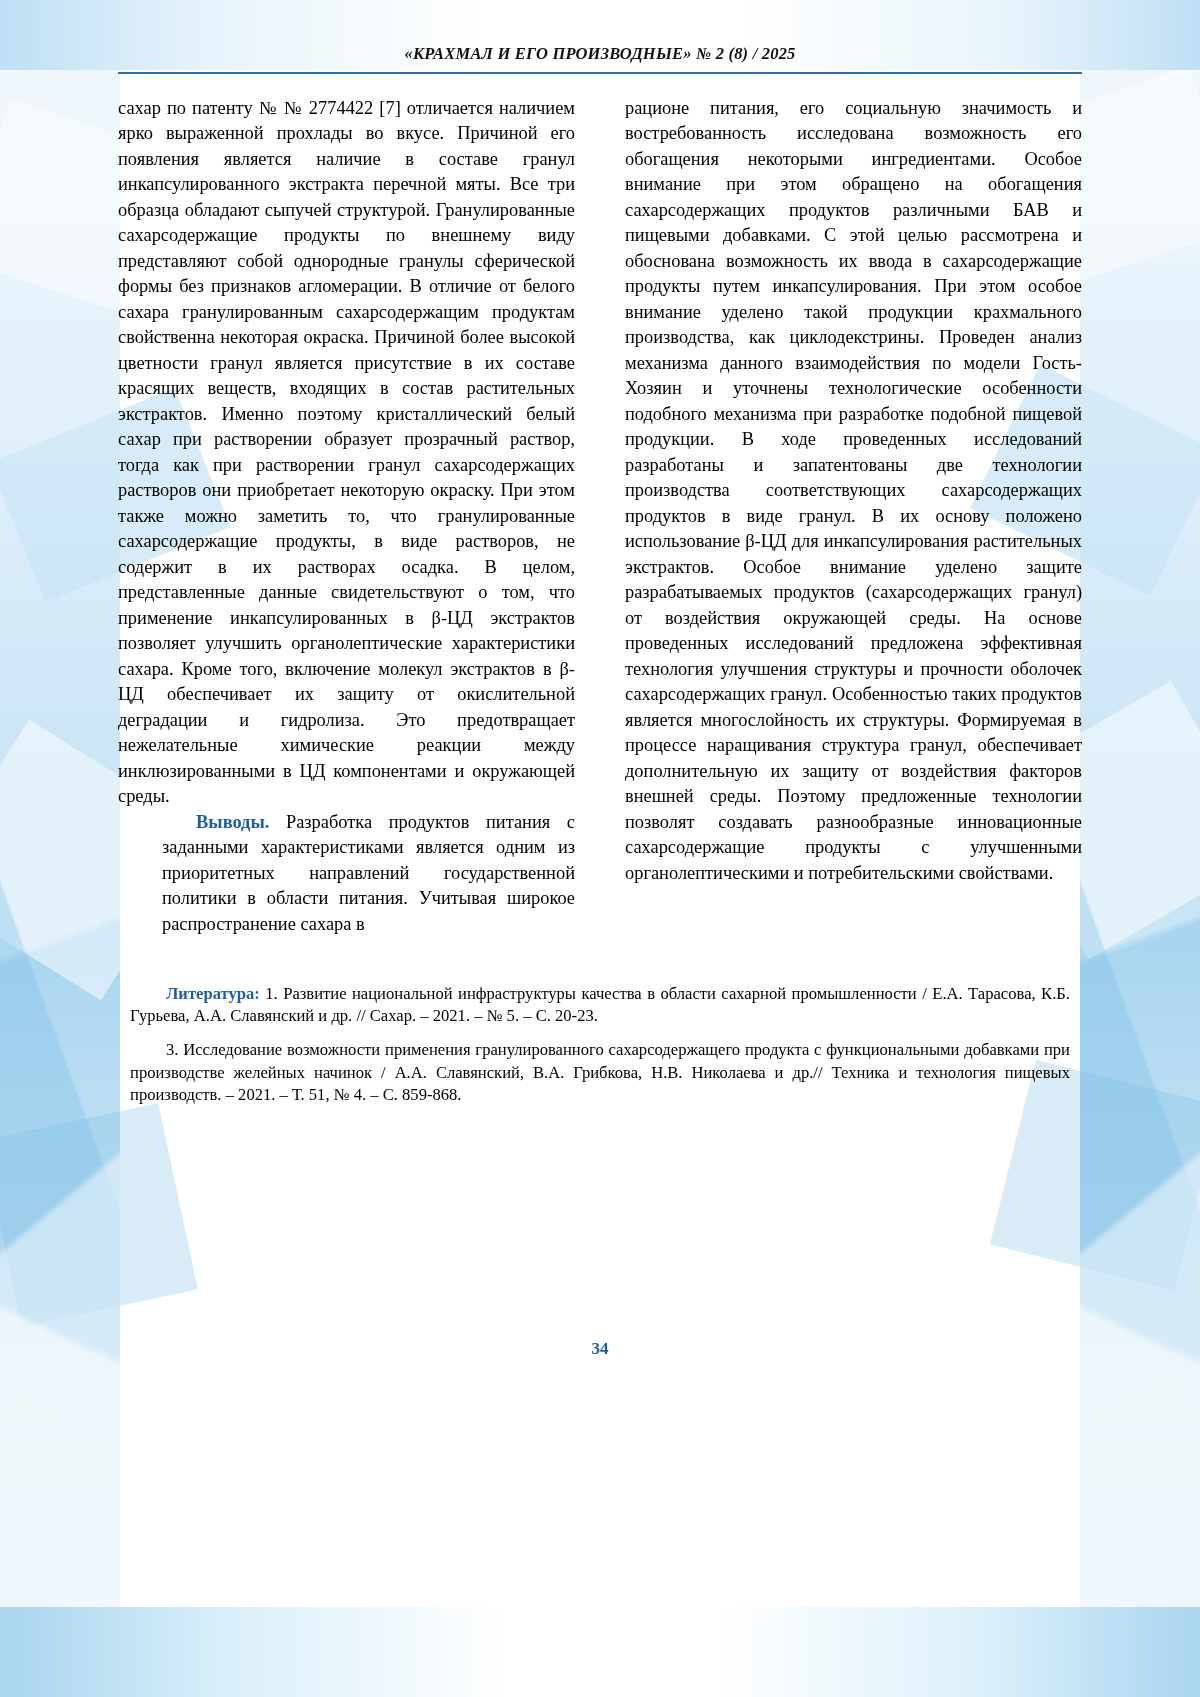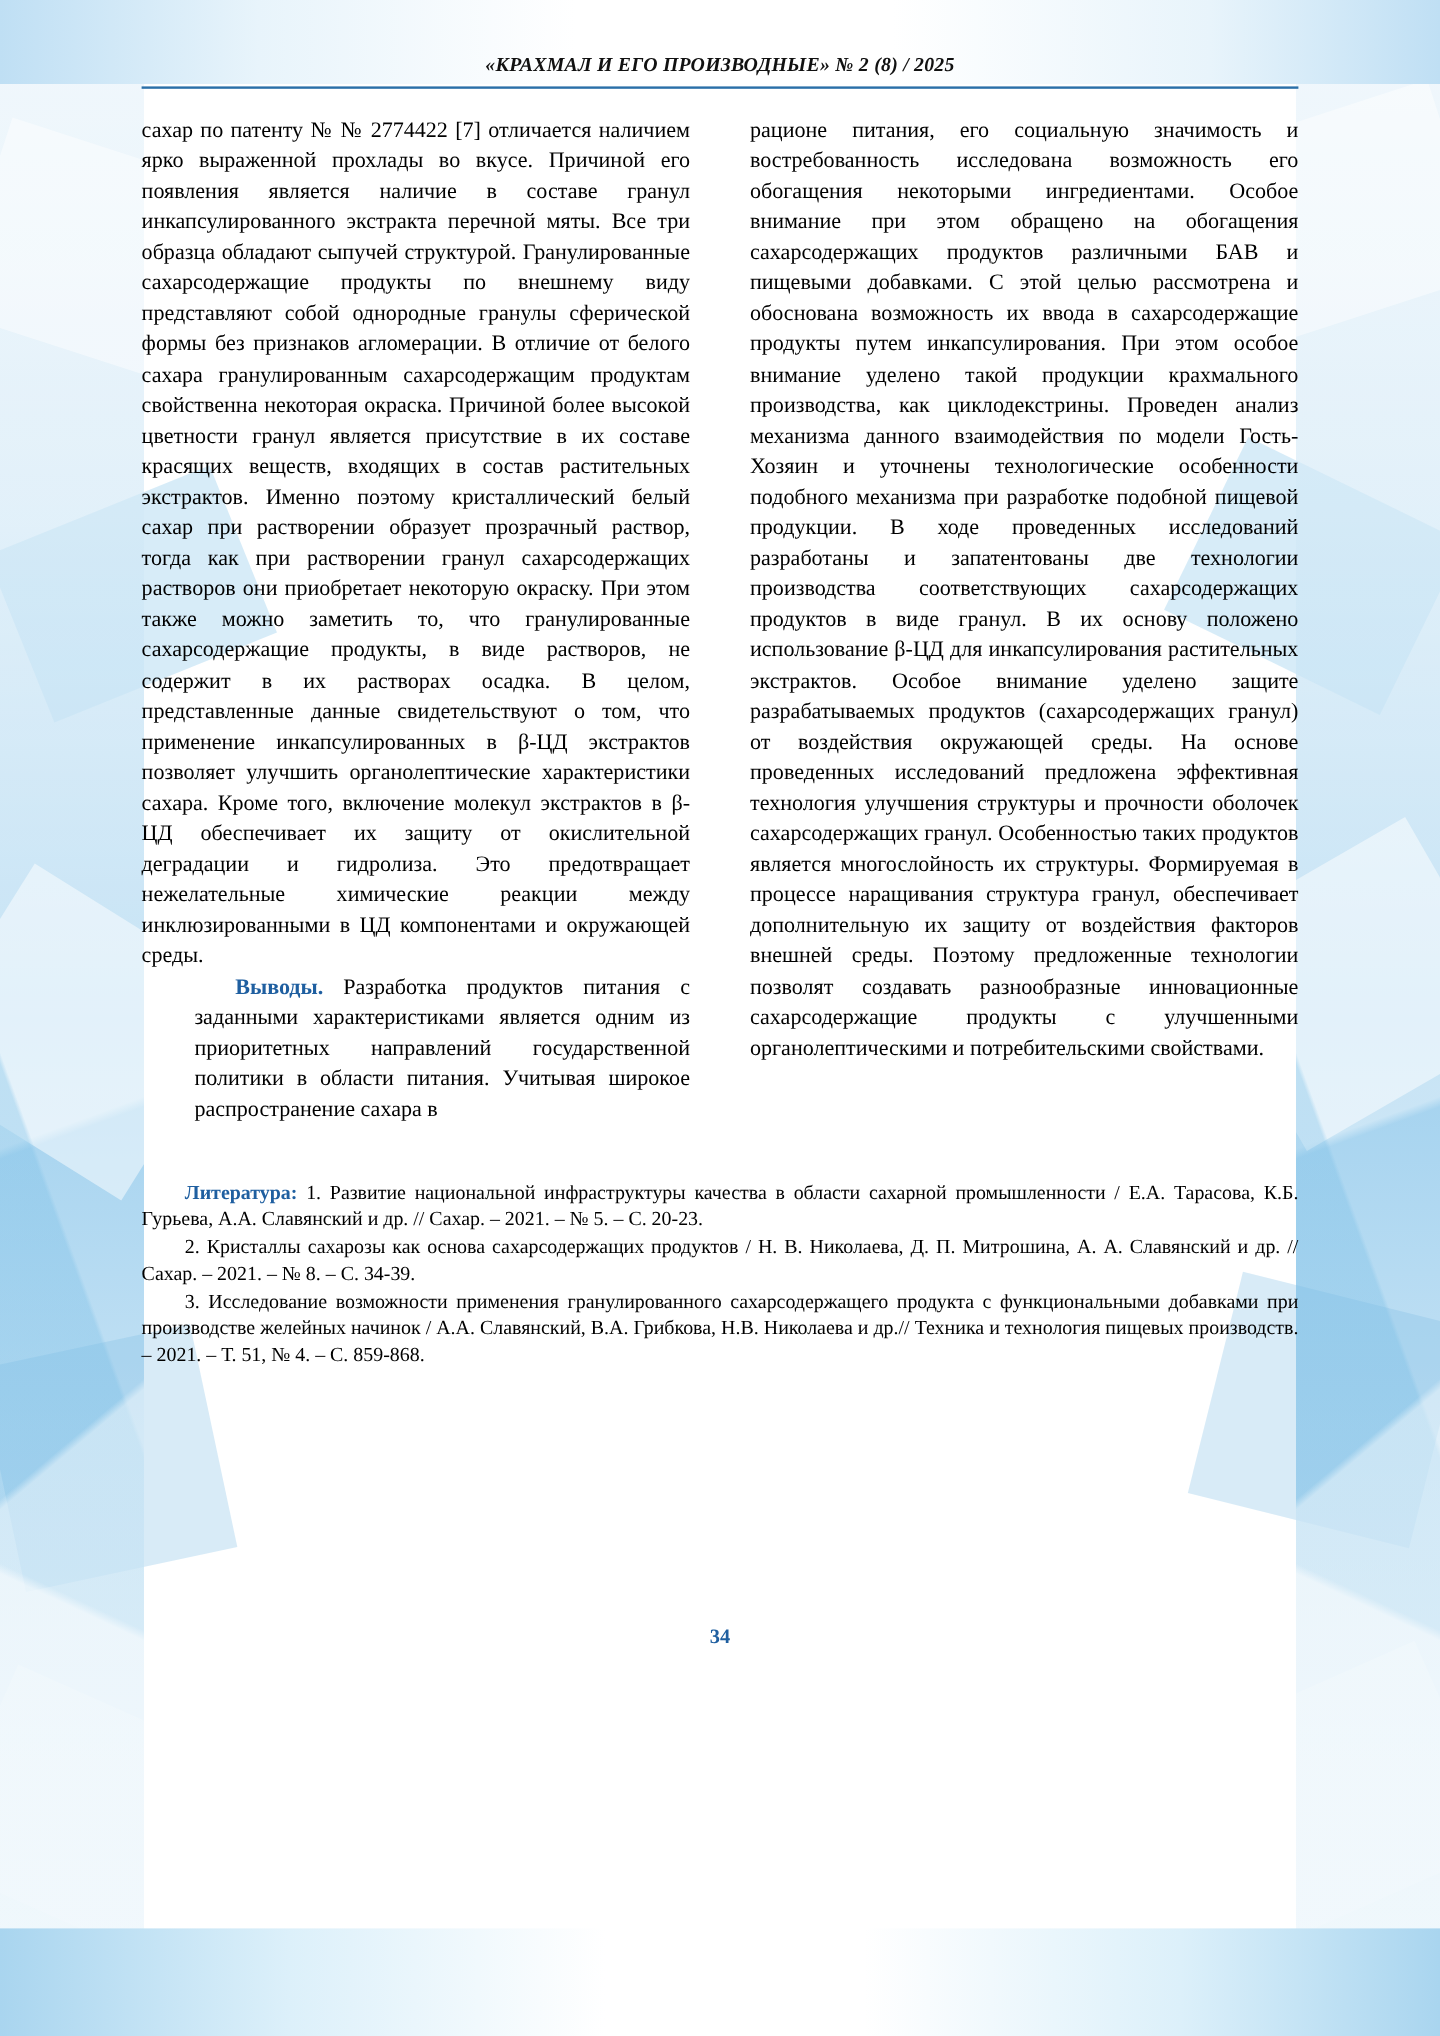--- a/index.html
+++ b/index.html
@@ -108,32 +108,32 @@
     color: #1f5fa0;
   }
 
   .refs {
     margin-top: 46px;
     font-size: 16.6px;
     line-height: 1.34;
     text-align: justify;
     color: #000;
   }
-  .refs p { margin: 0; }
+  .refs p { margin: 12px; }
   .refs p + p { margin-top: 1px; }
   .refs .hang { text-indent: 36px; }
   .refs-title {
     font-weight: bold;
     color: #1f5fa0;
   }
 
   .folio {
     position: absolute;
     left: 0; right: 0;
-    bottom: 71px;
+    bottom: 86px;
     text-align: center;
     font-weight: bold;
     font-size: 17px;
     color: #1f5fa0;
   }
 </style>
 </head>
 <body>
 
 <div class="bg">
@@ -165,18 +165,17 @@
       <p class="body">сахар по патенту № № 2774422 [7] отличается наличием ярко выраженной прохлады во вкусе. Причиной его появления является наличие в составе гранул инкапсулированного экстракта перечной мяты. Все три образца обладают сыпучей структурой. Гранулированные сахарсодержащие продукты по внешнему виду представляют собой однородные гранулы сферической формы без признаков агломерации. В отличие от белого сахара гранулированным сахарсодержащим продуктам свойственна некоторая окраска. Причиной более высокой цветности гранул является присутствие в их составе красящих веществ, входящих в состав растительных экстрактов. Именно поэтому кристаллический белый сахар при растворении образует прозрачный раствор, тогда как при растворении гранул сахарсодержащих растворов они приобретает некоторую окраску. При этом также можно заметить то, что гранулированные сахарсодержащие продукты, в виде растворов, не содержит в их растворах осадка. В целом, представленные данные свидетельствуют о том, что применение инкапсулированных в β-ЦД экстрактов позволяет улучшить органолептические характеристики сахара. Кроме того, включение молекул экстрактов в β-ЦД обеспечивает их защиту от окислительной деградации и гидролиза. Это предотвращает нежелательные химические реакции между инклюзированными в ЦД компонентами и окружающей среды.</p>
       <p class="body indent"><span class="lead">Выводы.</span><span> Разработка продуктов питания с заданными характеристиками является одним из приоритетных направлений государственной политики в области питания. Учитывая широкое распространение сахара в</span></p>
     </div>
     <div class="col">
       <p class="body">рационе питания, его социальную значимость и востребованность исследована возможность его обогащения некоторыми ингредиентами. Особое внимание при этом обращено на обогащения сахарсодержащих продуктов различными БАВ и пищевыми добавками. С этой целью рассмотрена и обоснована возможность их ввода в сахарсодержащие продукты путем инкапсулирования. При этом особое внимание уделено такой продукции крахмального производства, как циклодекстрины. Проведен анализ механизма данного взаимодействия по модели Гость-Хозяин и уточнены технологические особенности подобного механизма при разработке подобной пищевой продукции. В ходе проведенных исследований разработаны и запатентованы две технологии производства соответствующих сахарсодержащих продуктов в виде гранул. В их основу положено использование β-ЦД для инкапсулирования растительных экстрактов. Особое внимание уделено защите разрабатываемых продуктов (сахарсодержащих гранул) от воздействия окружающей среды. На основе проведенных исследований предложена эффективная технология улучшения структуры и прочности оболочек сахарсодержащих гранул. Особенностью таких продуктов является многослойность их структуры. Формируемая в процессе наращивания структура гранул, обеспечивает дополнительную их защиту от воздействия факторов внешней среды. Поэтому предложенные технологии позволят создавать разнообразные инновационные сахарсодержащие продукты с улучшенными органолептическими и потребительскими свойствами.</p>
     </div>
   </div>
 
   <div class="refs">
     <p class="hang"><span class="refs-title">Литература:</span> <span>1. Развитие национальной инфраструктуры качества в области сахарной промышленности / Е.А. Тарасова, К.Б. Гурьева, А.А. Славянский и др. // Сахар. – 2021. – № 5. – С. 20-23.</span></p>
-    <p class="hang">2. Кристаллы сахарозы как основа сахарсодержащих продуктов / Н. В. Николаева, Д. П. Митрошина, А. А. Славянский и др. // Сахар. – 2021. – № 8. – С. 34-39.</p>
     <p class="hang">3. Исследование возможности применения гранулированного сахарсодержащего продукта с функциональными добавками при производстве желейных начинок / А.А. Славянский, В.А. Грибкова, Н.В. Николаева и др.// Техника и технология пищевых производств. – 2021. – Т. 51, № 4. – С. 859-868.</p>
   </div>
 
   <div class="folio">34</div>
 </div>
 
 </body></html>

